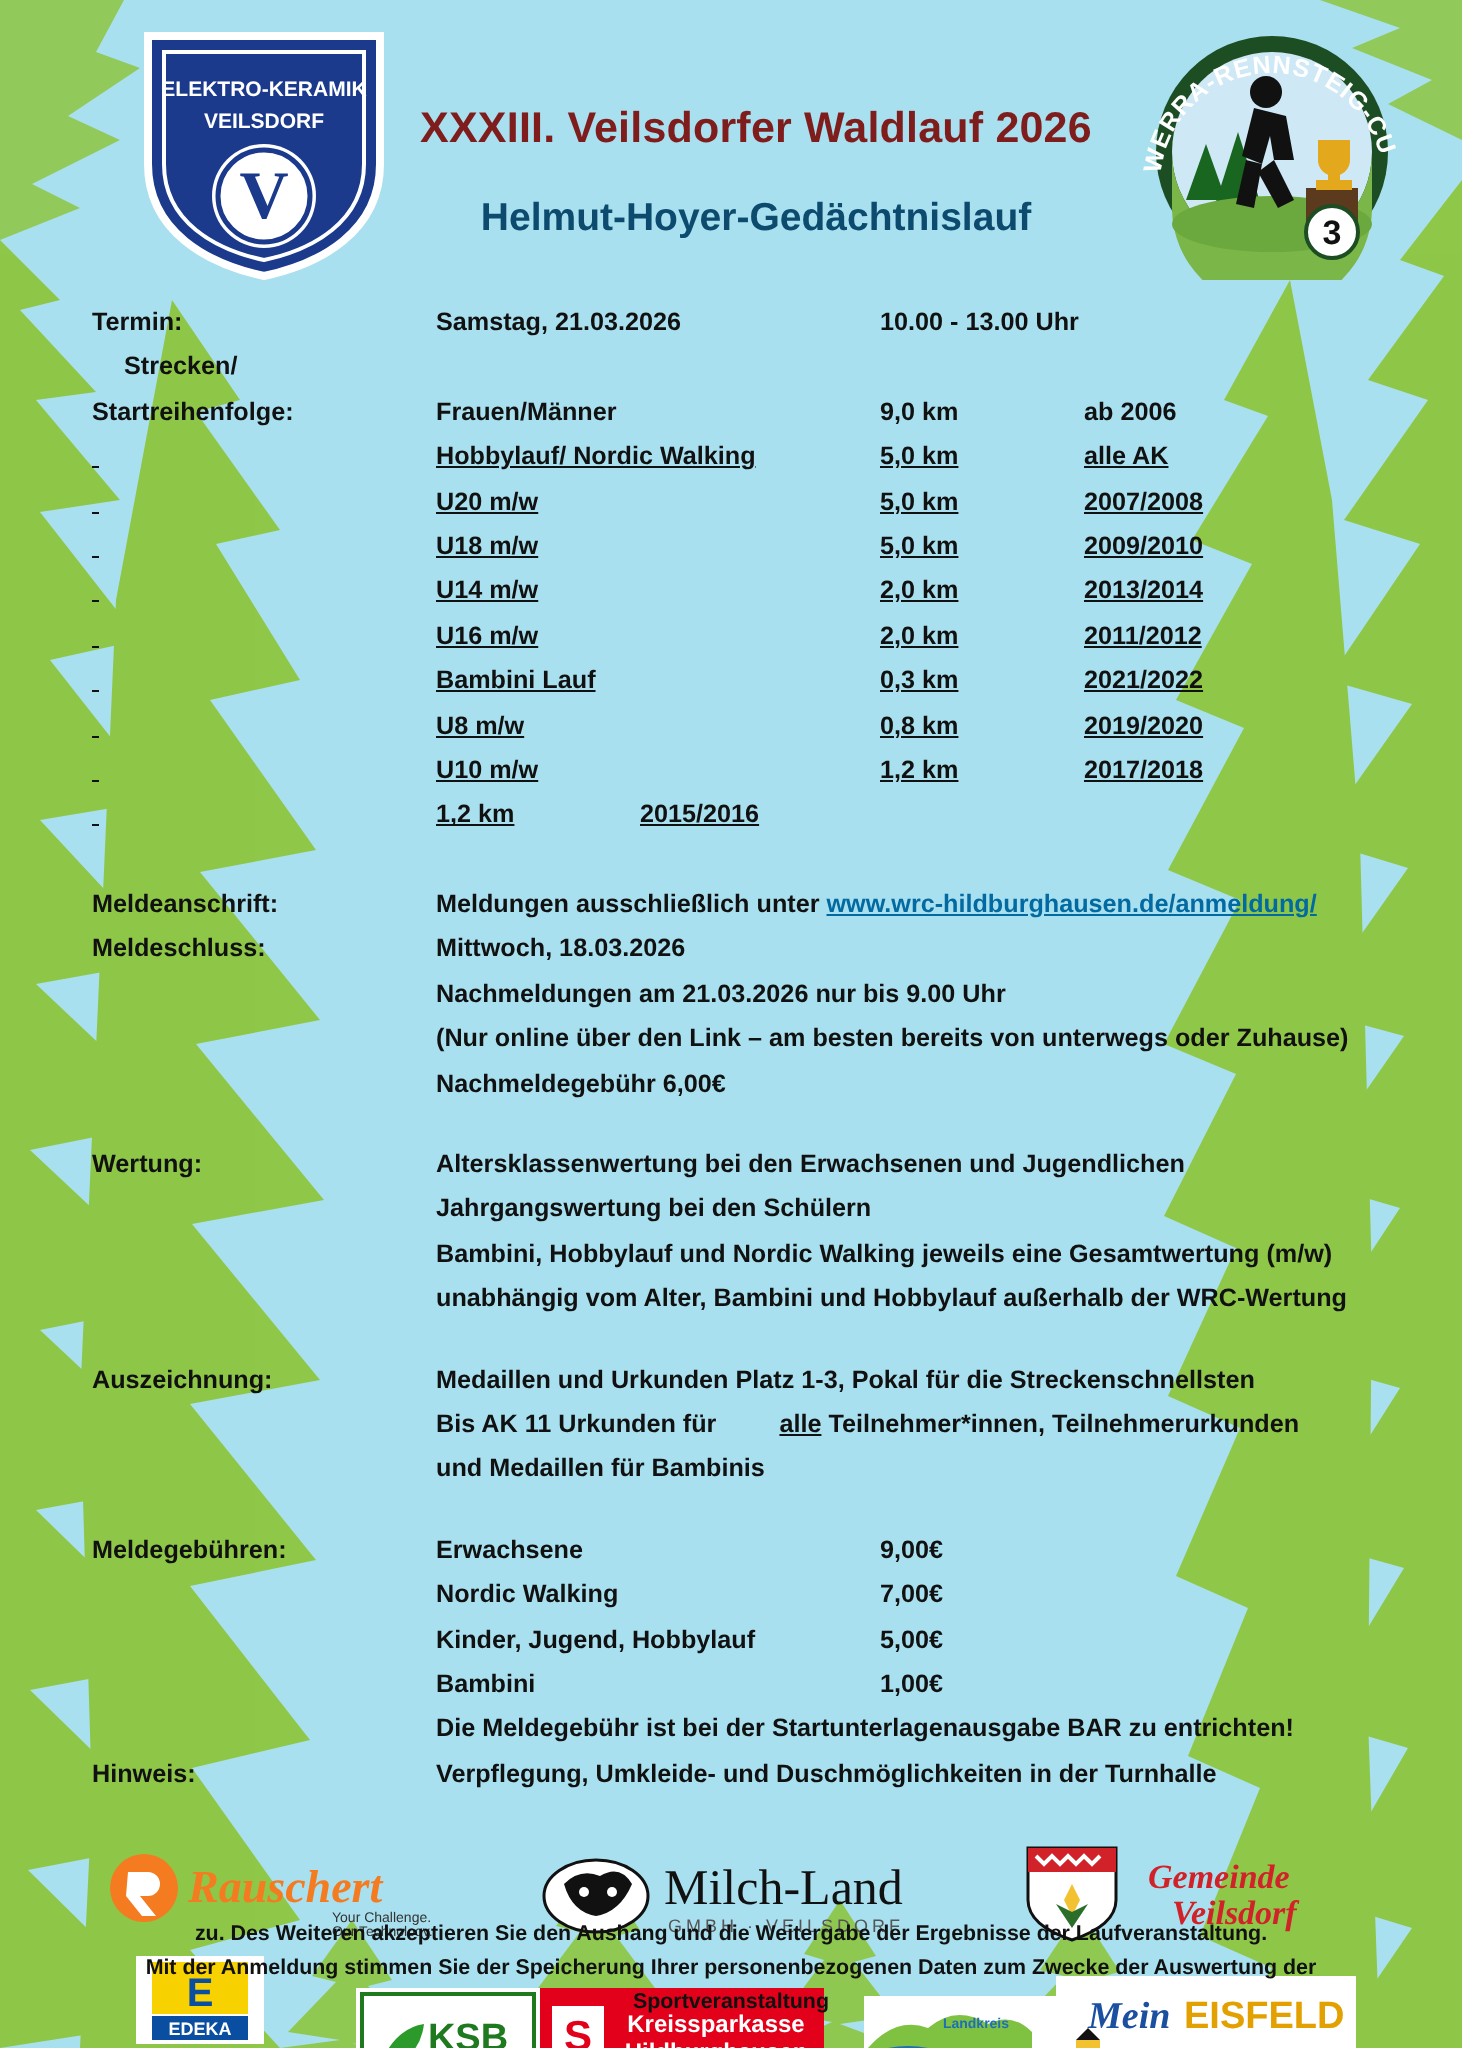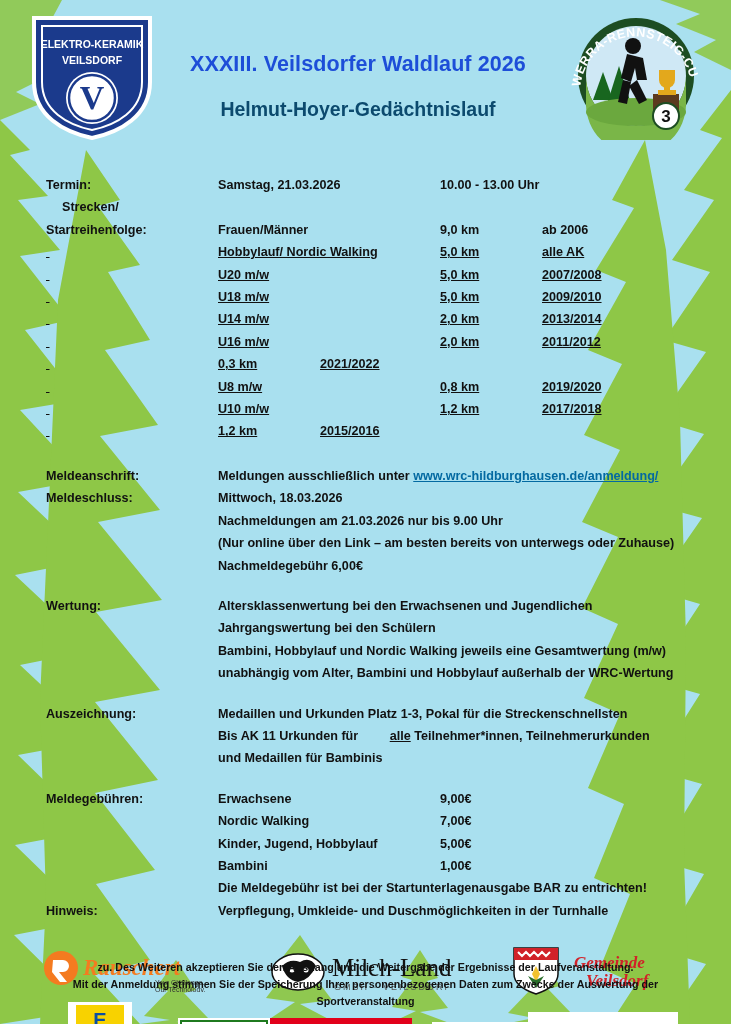--- a/index.html
+++ b/index.html
@@ -12,49 +12,49 @@
     overflow:hidden;
     color:#111;
   }
   
   .bg { position:absolute; inset:0; z-index:0; }
   .bg svg { width:100%; height:100%; display:block; }
 
   .page { position:relative; z-index:2; width:731px; height:1024px; }
 
   
-  .header { position:relative; height:150px; }
+  .header { position:relative; height:150px;margin-left:40px; }
   .logo-left {
     position:absolute; left:28px; top:12px; width:128px; height:130px;
   }
   .logo-right {
     position:absolute; right:22px; top:8px; width:146px; height:132px;
   }
   .titles {
     position:absolute; left:160px; right:175px; top:52px;
     text-align:center;
   }
   .title-main {
-    font-size:21.5px; font-weight:bold; color:#1d4ed8; letter-spacing:0.1px;
+    font-size:21.5px; font-weight:bold; color:#7f1d1d; letter-spacing:0.1px;
   }
   .title-sub {
     font-size:19.5px; font-weight:bold; color:#0c4a6e; margin-top:21px;
   }
 
   
   .content { position:relative; padding:0 20px 0 46px; }
   .row { display:flex; font-size:12.6px; font-weight:bold; color:#111; }
   .label { width:172px; flex:0 0 172px; }
   .c1 { width:222px; flex:0 0 222px; }
   .c2 { width:102px; flex:0 0 102px; }
   .c3 { flex:1 1 auto; }
   .full { flex:1 1 auto; }
   .ln { line-height:22.4px; }
 
-  .sec-termin { margin-top:24px; }
+  .sec-termin { margin-top:0; }
   .sec-strecken-label { margin-top:0px;margin-left:16px; }
   .strecken-list { margin-top:0px;text-decoration:underline; }
   .gap-md { height:18px; }
   .gap-lg { height:22px; }
 
   a.link { color:#0369a1; text-decoration:underline; }
   .u { text-decoration:underline;margin-left:28px; }
 
   
   .sponsors { position:relative; margin-top:18px; height:150px; }
@@ -192,20 +192,21 @@
         <div class="c3 ln">2013/2014</div>
       </div>
       <div class="row">
         <div class="label ln">&nbsp;</div>
         <div class="c1 ln">U16 m/w</div>
         <div class="c2 ln">2,0 km</div>
         <div class="c3 ln">2011/2012</div>
       </div>
       <div class="row">
         <div class="label ln">&nbsp;</div>
+        <div class="c1 ln">Bambini Lauf</div>
         <div class="c2 ln">0,3 km</div>
         <div class="c3 ln">2021/2022</div>
       </div>
       <div class="row">
         <div class="label ln">&nbsp;</div>
         <div class="c1 ln">U8 m/w</div>
         <div class="c2 ln">0,8 km</div>
         <div class="c3 ln">2019/2020</div>
       </div>
       <div class="row">
@@ -310,21 +311,21 @@
 
     <div class="row">
       <div class="label ln">Hinweis:</div>
       <div class="full ln">Verpflegung, Umkleide- und Duschmöglichkeiten in der Turnhalle</div>
     </div>
 
   </div>
 
   <div class="sponsors">
 
-    <div class="sp-plain" style="left:39px; top:8px; width:180px; height:44px;">
+    <div class="sp-plain" style="left:50px; top:8px; width:180px; height:44px;">
       <svg viewBox="0 0 180 44" xmlns="http://www.w3.org/2000/svg">
         <circle cx="22" cy="20" r="17" fill="#f47b20"></circle>
         <path d="M14,12 h10 a6,6 0 0 1 0,12 h-4 l8,10 h-7 l-8,-10 z" fill="#ffffff"></path>
         <text x="44" y="27" font-family="Liberation Serif, serif" font-style="italic" font-size="23" font-weight="bold" fill="#f47b20">Rauschert</text>
         <text x="116" y="37" font-family="Liberation Sans, sans-serif" font-size="7" fill="#333">Your Challenge.</text>
         <text x="116" y="44" font-family="Liberation Sans, sans-serif" font-size="7" fill="#333">Our Technology.</text>
       </svg>
     </div>
 
     <div class="sp-plain" style="left:268px; top:6px; width:210px; height:50px;">

